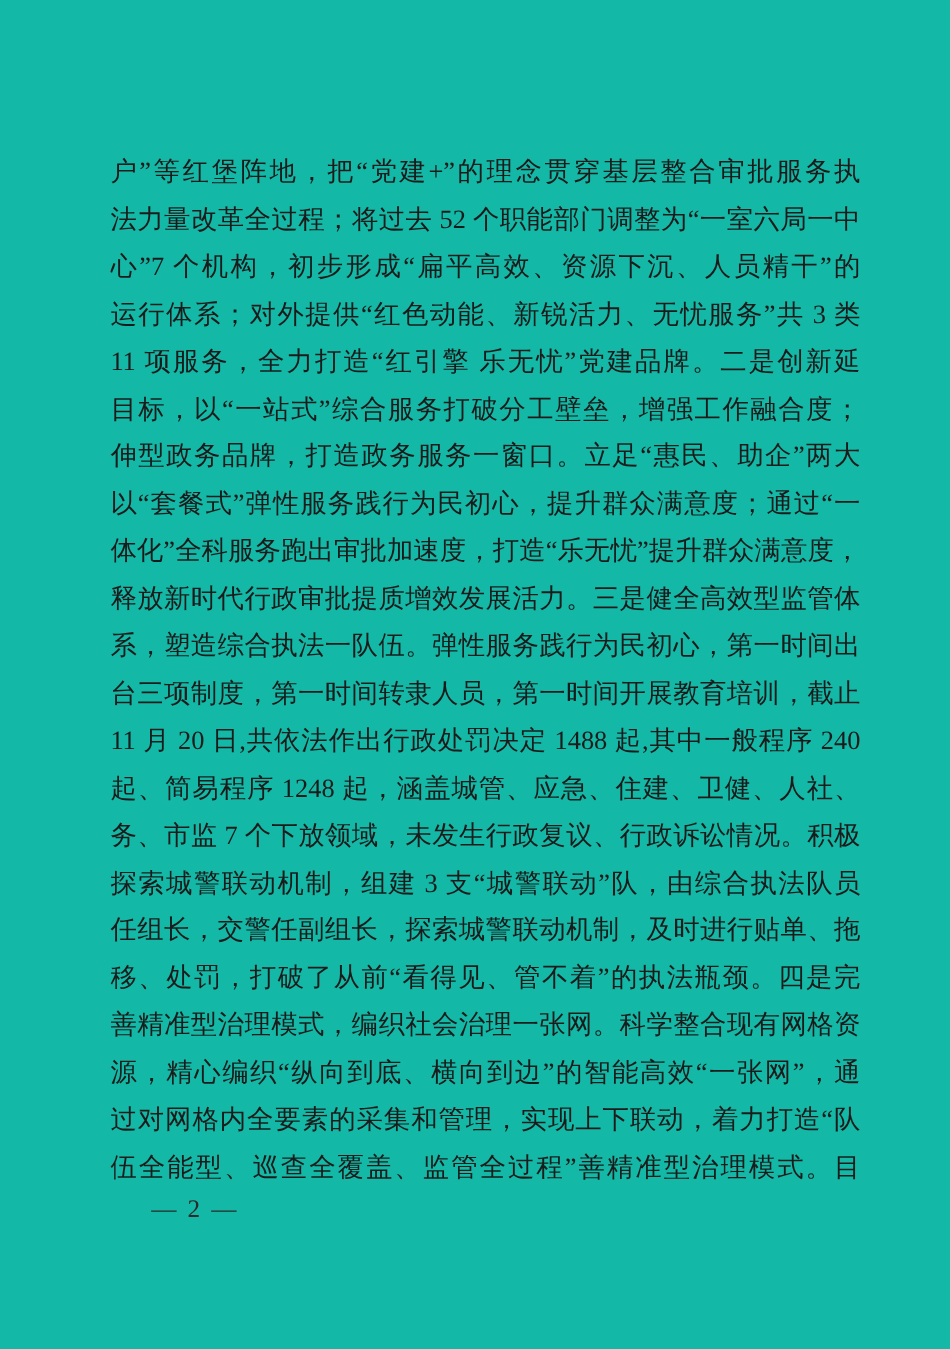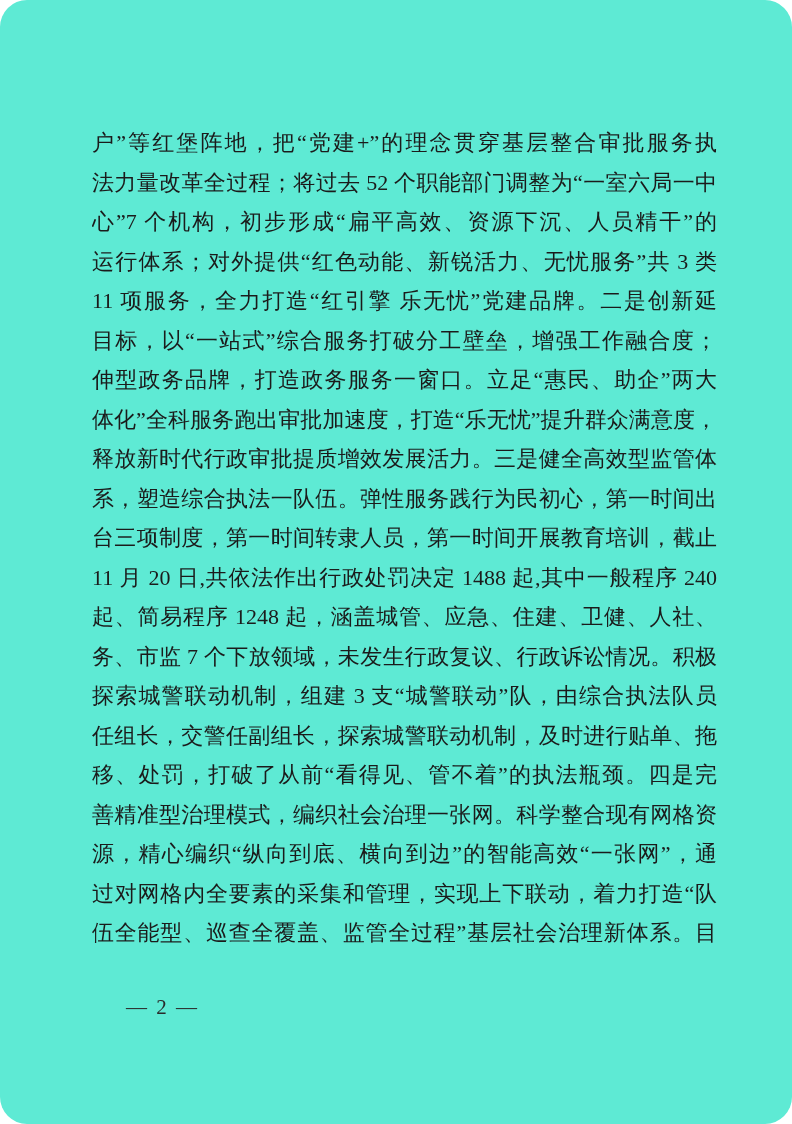--- a/index.html
+++ b/index.html
@@ -7,24 +7,23 @@
     padding: 0;
     width: 792px;
     height: 1124px;
     background: #ffffff;
     overflow: hidden;
   }
   .page {
     position: relative;
     width: 792px;
     height: 1124px;
-    background: #5eead4;
+    background: #14b8a6;
     font-family: "Liberation Serif", "DejaVu Serif", serif;
     color: #1b1b1b;
-    border-radius: 27px;
   }
   .text-block {
     position: absolute;
     left: 92px;
     top: 123px;
     width: 625px;
   }
   .line {
     height: 39.5px;
     line-height: 39.5px;
@@ -60,29 +59,30 @@
 
 <div class="page">
   <div class="text-block">
     <div class="line">户”等红堡阵地，把“党建+”的理念贯穿基层整合审批服务执</div>
     <div class="line">法力量改革全过程；将过去 52 个职能部门调整为“一室六局一中</div>
     <div class="line">心”7 个机构，初步形成“扁平高效、资源下沉、人员精干”的</div>
     <div class="line">运行体系；对外提供“红色动能、新锐活力、无忧服务”共 3 类</div>
     <div class="line">11 项服务，全力打造“红引擎 乐无忧”党建品牌。二是创新延</div>
     <div class="line">目标，以“一站式”综合服务打破分工壁垒，增强工作融合度；</div>
     <div class="line">伸型政务品牌，打造政务服务一窗口。立足“惠民、助企”两大</div>
+    <div class="line">以“套餐式”弹性服务践行为民初心，提升群众满意度；通过“一</div>
     <div class="line">体化”全科服务跑出审批加速度，打造“乐无忧”提升群众满意度，</div>
     <div class="line">释放新时代行政审批提质增效发展活力。三是健全高效型监管体</div>
     <div class="line">系，塑造综合执法一队伍。弹性服务践行为民初心，第一时间出</div>
     <div class="line">台三项制度，第一时间转隶人员，第一时间开展教育培训，截止</div>
     <div class="line">11 月 20 日,共依法作出行政处罚决定 1488 起,其中一般程序 240</div>
     <div class="line">起、简易程序 1248 起，涵盖城管、应急、住建、卫健、人社、水</div>
     <div class="line">务、市监 7 个下放领域，未发生行政复议、行政诉讼情况。积极</div>
     <div class="line">探索城警联动机制，组建 3 支“城警联动”队，由综合执法队员</div>
     <div class="line">任组长，交警任副组长，探索城警联动机制，及时进行贴单、拖</div>
     <div class="line">移、处罚，打破了从前“看得见、管不着”的执法瓶颈。四是完</div>
     <div class="line">善精准型治理模式，编织社会治理一张网。科学整合现有网格资</div>
     <div class="line">源，精心编织“纵向到底、横向到边”的智能高效“一张网”，通</div>
     <div class="line">过对网格内全要素的采集和管理，实现上下联动，着力打造“队</div>
-    <div class="line">伍全能型、巡查全覆盖、监管全过程”基层社会治理新体系。目</div>
+    <div class="line">伍全能型、巡查全覆盖、监管全过程”善精准型治理模式。目</div>
   </div>
   <div class="footer">— 2 —</div>
 </div>
 
 </body></html>

